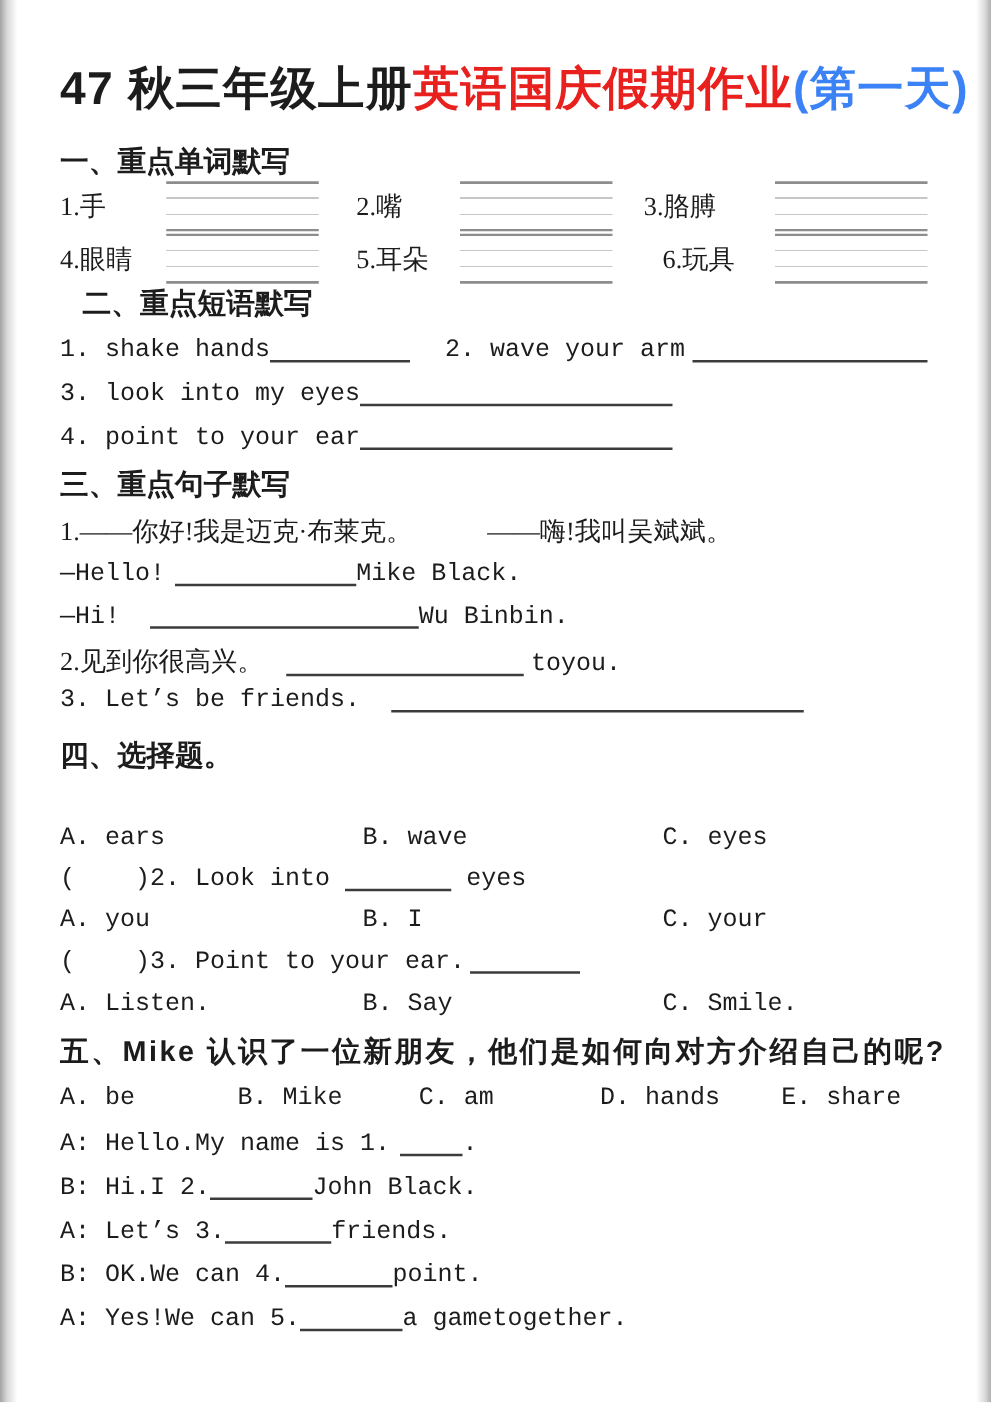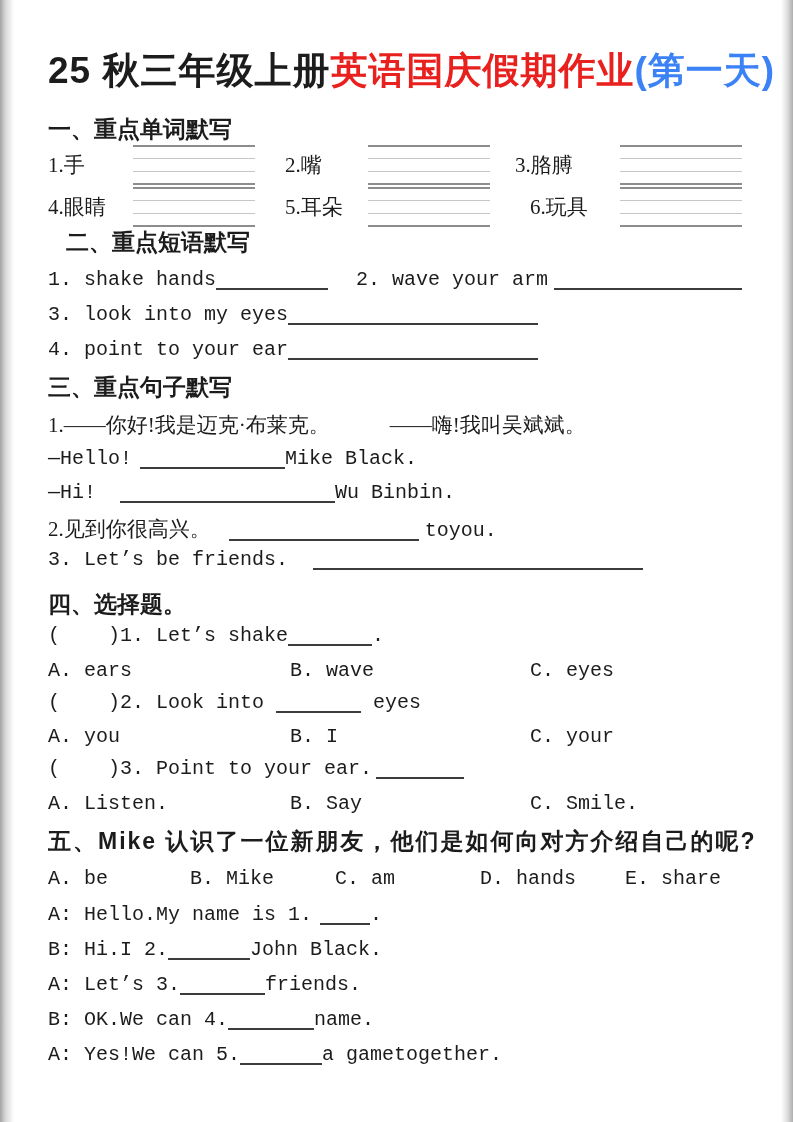--- a/index.html
+++ b/index.html
@@ -29,21 +29,21 @@
   .optrow span{position:absolute;}
   .gap60{display:inline-block;width:60px;}
 </style>
 </head>
 <body>
 
 <div class="page">
   <div class="edge-l"></div>
   <div class="edge-r"></div>
 
-  <h1 class="abs title" style="margin:0;"><span>25 秋三年级上册</span><span style="color:#e8201e;">英语国庆假期作业</span><span style="color:#3b82f6;">(第一天)</span></h1>
+  <h1 class="abs title" style="margin:0;"><span>47 秋三年级上册</span><span style="color:#e8201e;">英语国庆假期作业</span><span style="color:#3b82f6;">(第一天)</span></h1>
 
   <div class="abs heading" style="top:114px;">一、重点单词默写</div>
 
   <span class="wlabel" style="left:48px;top:151px;">1.手</span>
   <span class="wlabel" style="left:285px;top:151px;">2.嘴</span>
   <span class="wlabel" style="left:515px;top:151px;">3.胳膊</span>
   <span class="wlabel" style="left:48px;top:193px;">4.眼睛</span>
   <span class="wlabel" style="left:285px;top:193px;">5.耳朵</span>
   <span class="wlabel" style="left:530px;top:193px;">6.玩具</span>
 
@@ -69,21 +69,20 @@
   <div class="abs mline" style="top:447px;"><span>—Hello!</span><span class="blank" style="width:145px;margin-left:8px;"></span><span>Mike Black.</span></div>
 
   <div class="abs mline" style="top:481px;"><span>—Hi!</span><span class="blank" style="width:215px;margin-left:24px;"></span><span>Wu Binbin.</span></div>
 
   <div class="abs cline" style="top:515px;"><span>2.见到你很高兴。</span><span class="blank" style="width:190px;margin-left:18px;"></span><span class="mono" style="margin-left:6px;">toyou.</span></div>
 
   <div class="abs mline" style="top:548px;"><span>3. Let’s be friends.</span><span class="blank" style="width:330px;margin-left:25px;"></span></div>
 
   <div class="abs heading" style="top:589px;">四、选择题。</div>
 
-  <div class="abs mline" style="top:624px;"><span>(    )1. Let’s shake</span><span class="blank" style="width:84px;"></span><span>.</span></div>
 
   <div class="optrow mline" style="top:659px;">
     <span style="left:48px;">A. ears</span>
     <span style="left:290px;">B. wave</span>
     <span style="left:530px;">C. eyes</span>
   </div>
 
   <div class="abs mline" style="top:691px;"><span>(    )2. Look into</span><span class="blank" style="width:85px;margin-left:12px;"></span><span style="margin-left:12px;">eyes</span></div>
 
   <div class="optrow mline" style="top:725px;">
@@ -109,17 +108,17 @@
     <span style="left:480px;">D. hands</span>
     <span style="left:625px;">E. share</span>
   </div>
 
   <div class="abs mline" style="top:903px;"><span>A: Hello.My name is 1.</span><span class="blank" style="width:50px;margin-left:8px;"></span><span>.</span></div>
 
   <div class="abs mline" style="top:938px;"><span>B: Hi.I 2.</span><span class="blank" style="width:82px;"></span><span>John Black.</span></div>
 
   <div class="abs mline" style="top:973px;"><span>A: Let’s 3.</span><span class="blank" style="width:85px;"></span><span>friends.</span></div>
 
-  <div class="abs mline" style="top:1008px;"><span>B: OK.We can 4.</span><span class="blank" style="width:86px;"></span><span>name.</span></div>
+  <div class="abs mline" style="top:1008px;"><span>B: OK.We can 4.</span><span class="blank" style="width:86px;"></span><span>point.</span></div>
 
   <div class="abs mline" style="top:1043px;"><span>A: Yes!We can 5.</span><span class="blank" style="width:82px;"></span><span>a gametogether.</span></div>
 
 </div>
 
 </body></html>

